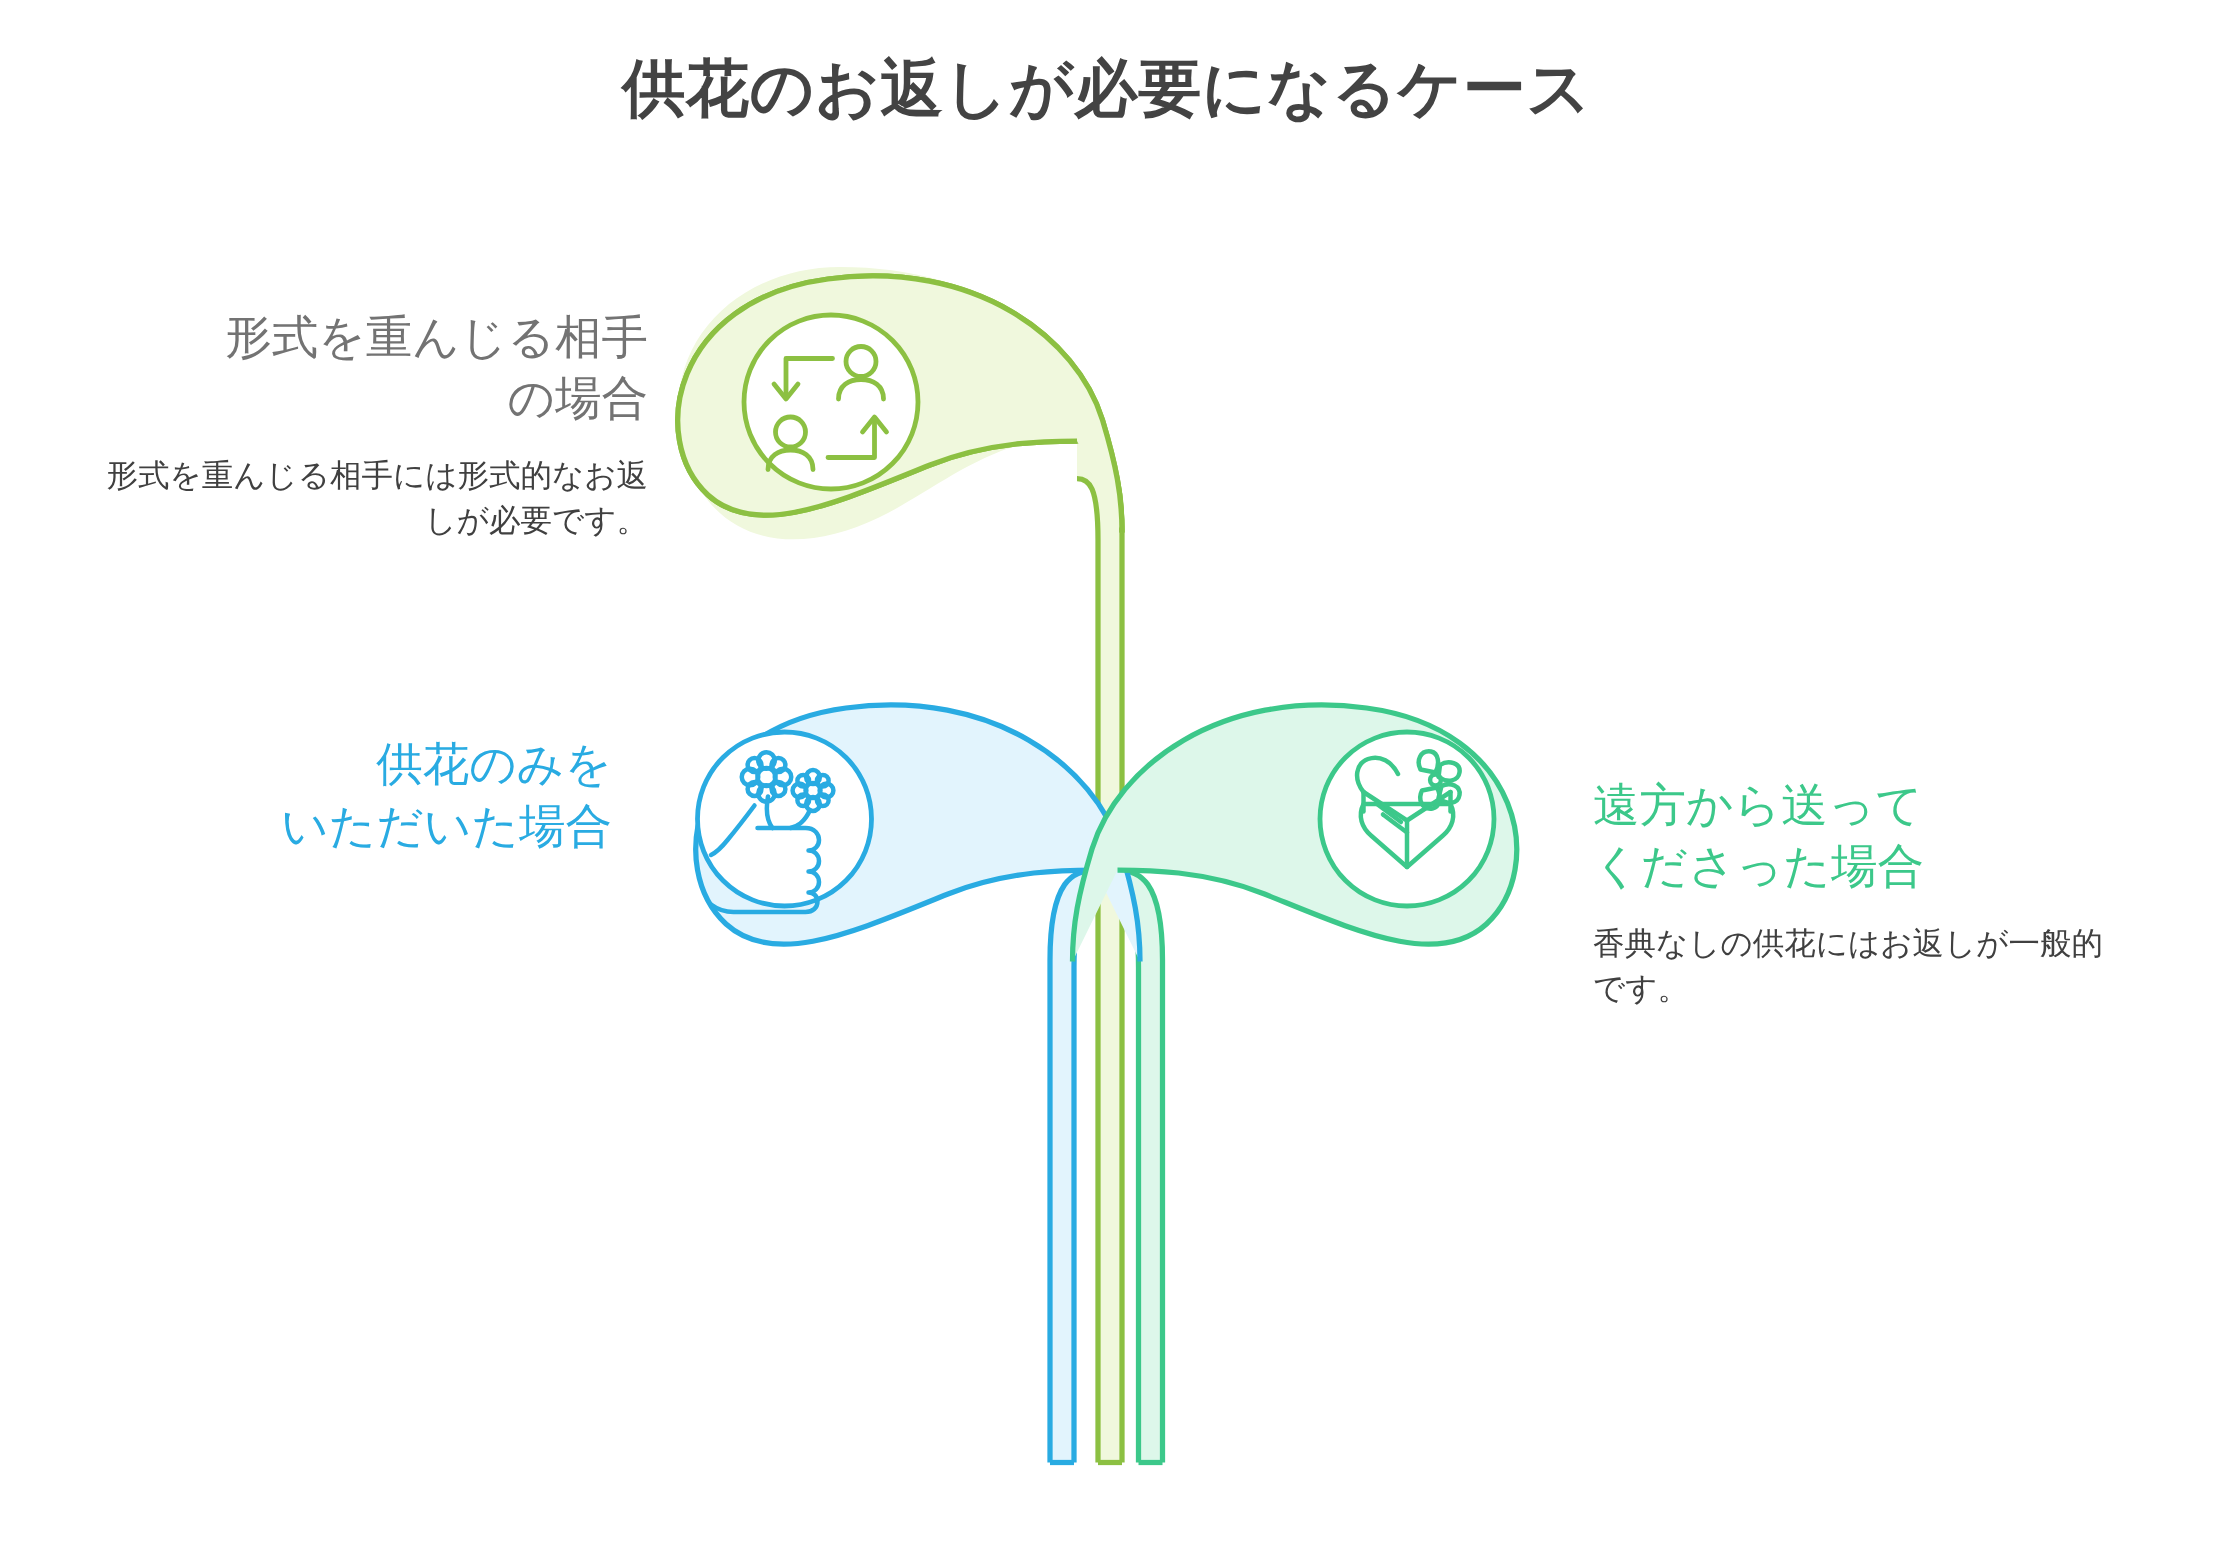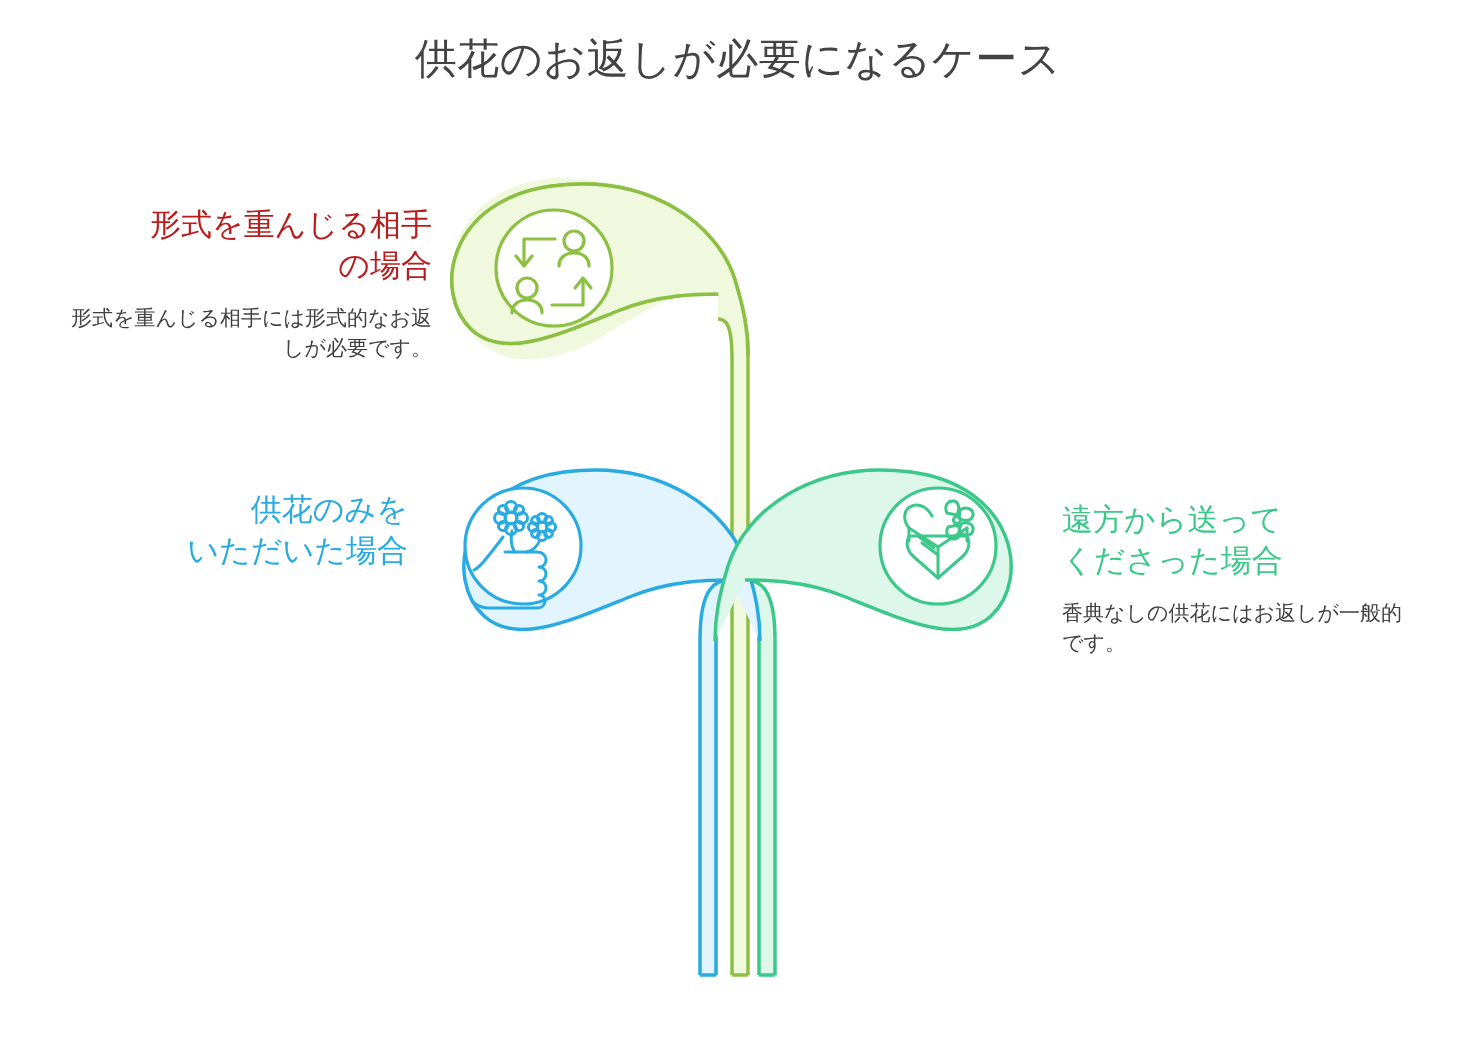--- a/index.html
+++ b/index.html
@@ -17,21 +17,21 @@
     overflow: hidden;
     background: #ffffff;
   }
   #title {
     position: absolute;
     left: 0;
     top: 34px;
     width: 1476px;
     text-align: center;
     font-size: 42px;
-    font-weight: normal;
+    font-weight: bold;
     color: #434343;
     letter-spacing: 0.5px;
     line-height: 1.2;
   }
   #plant {
     position: absolute;
     left: 0;
     top: 0;
     width: 1476px;
     height: 1038px;
@@ -51,33 +51,33 @@
     color: #404040;
     margin: 0;
   }
   
   #node-1 {
     left: 60px;
     top: 205px;
     width: 372px;
     text-align: right;
   }
-  #node-1 .node-heading { color: #b91c1c; }
+  #node-1 .node-heading { color: #737373; }
   
   #node-2 {
     left: 60px;
     top: 490px;
     width: 348px;
     text-align: right;
   }
   #node-2 .node-heading { color: #29abe2; }
   
   #node-3 {
     left: 1062px;
-    top: 500px;
+    top: 517px;
     width: 352px;
     text-align: left;
   }
   #node-3 .node-heading { color: #3cc88a; }
 </style>
 </head>
 <body>
 
 <div id="canvas">
 

